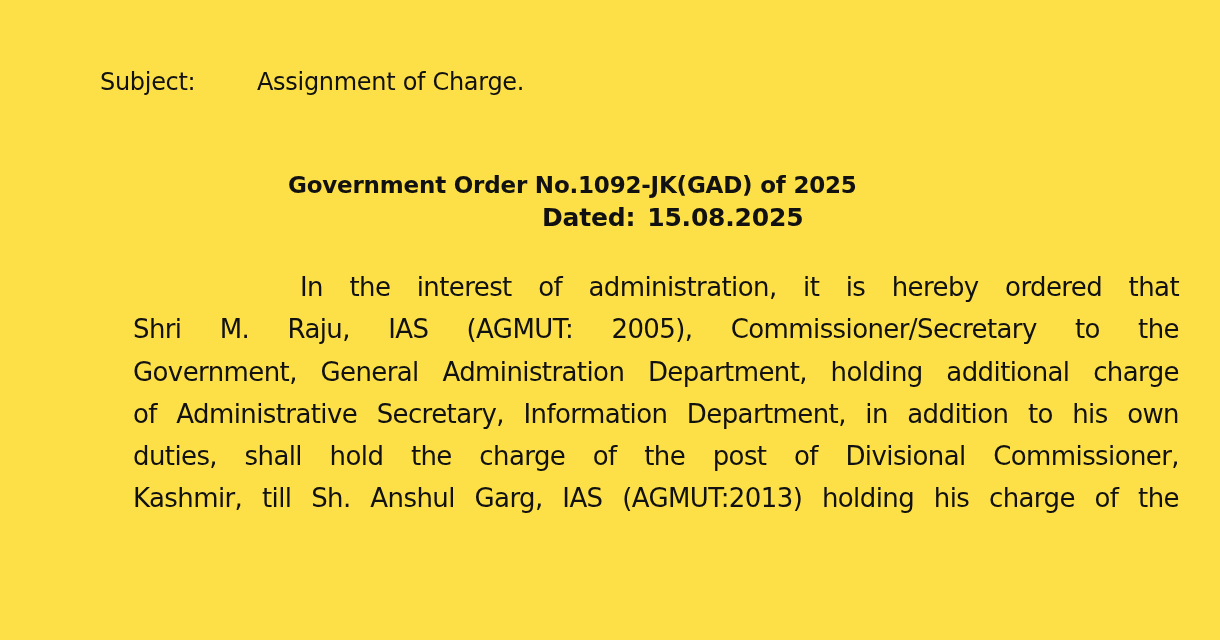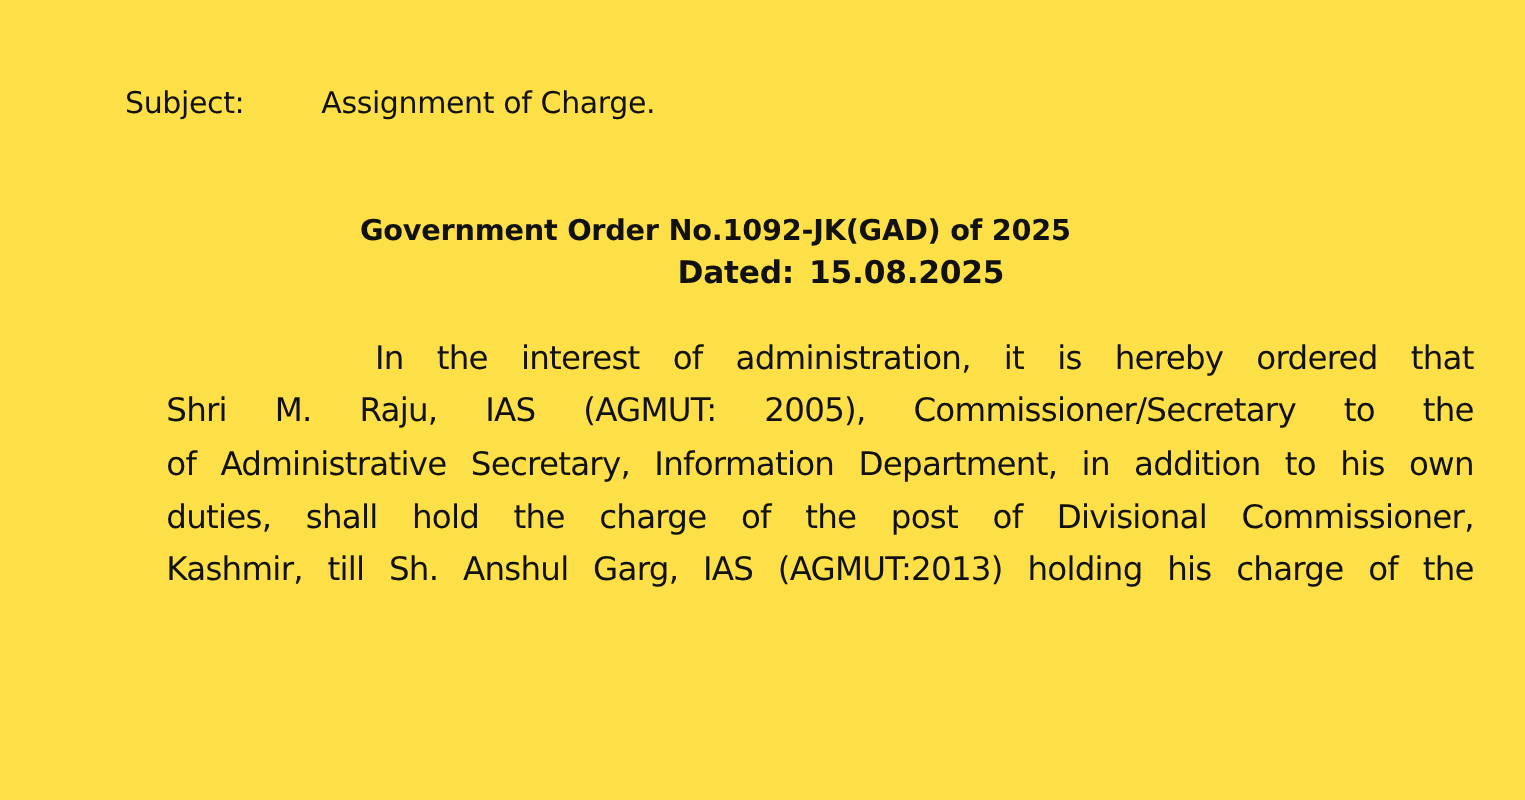--- a/index.html
+++ b/index.html
@@ -99,19 +99,20 @@
 
   <div class="order-heading">Government Order No.1092-JK(GAD) of 2025</div>
 
   <div class="order-date">
     <span>Dated:</span><span class="gap"></span><span>15.08.2025</span>
   </div>
 
   <div class="body-text">
     <span class="body-line indent">In the interest of administration, it is hereby ordered that</span>
     <span class="body-line">Shri M. Raju, IAS (AGMUT: 2005), Commissioner/Secretary to the</span>
+    <span class="body-line">Government, General Administration Department, holding additional charge</span>
     <span class="body-line">of Administrative Secretary, Information Department, in addition to his own</span>
     <span class="body-line">duties, shall hold the charge of the post of Divisional Commissioner,</span>
     <span class="body-line">Kashmir, till Sh. Anshul Garg, IAS (AGMUT:2013) holding his charge of the</span>
   </div>
 
 
 </div>
 
 </body></html>

